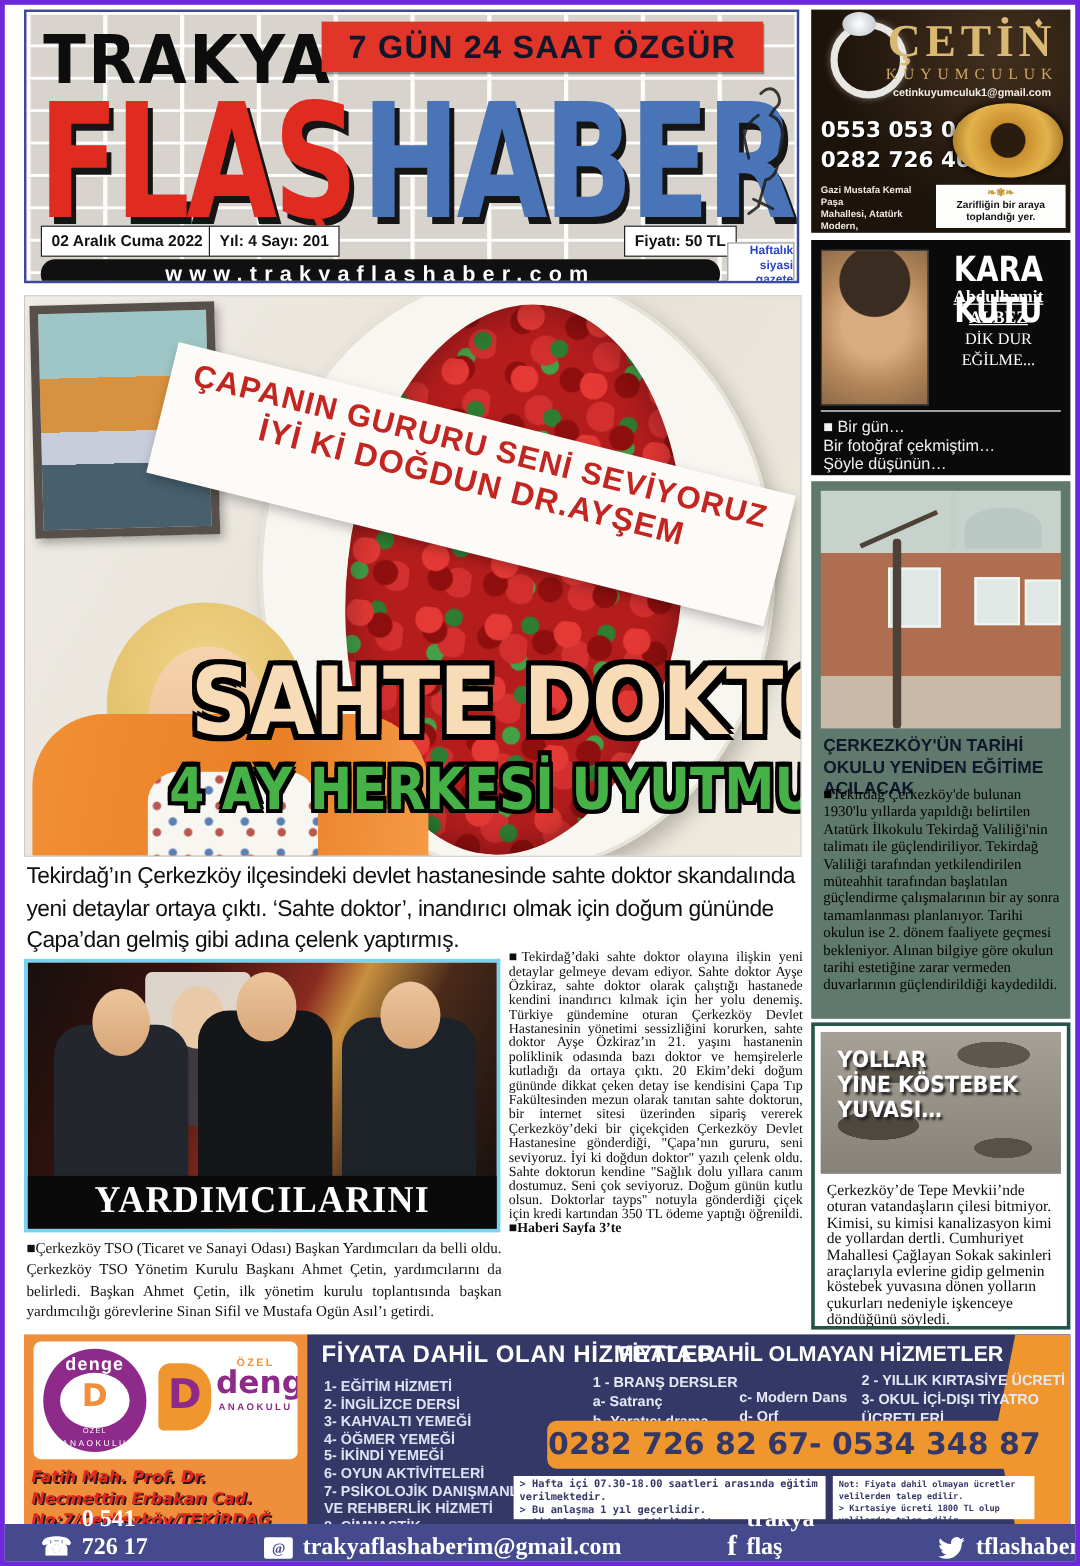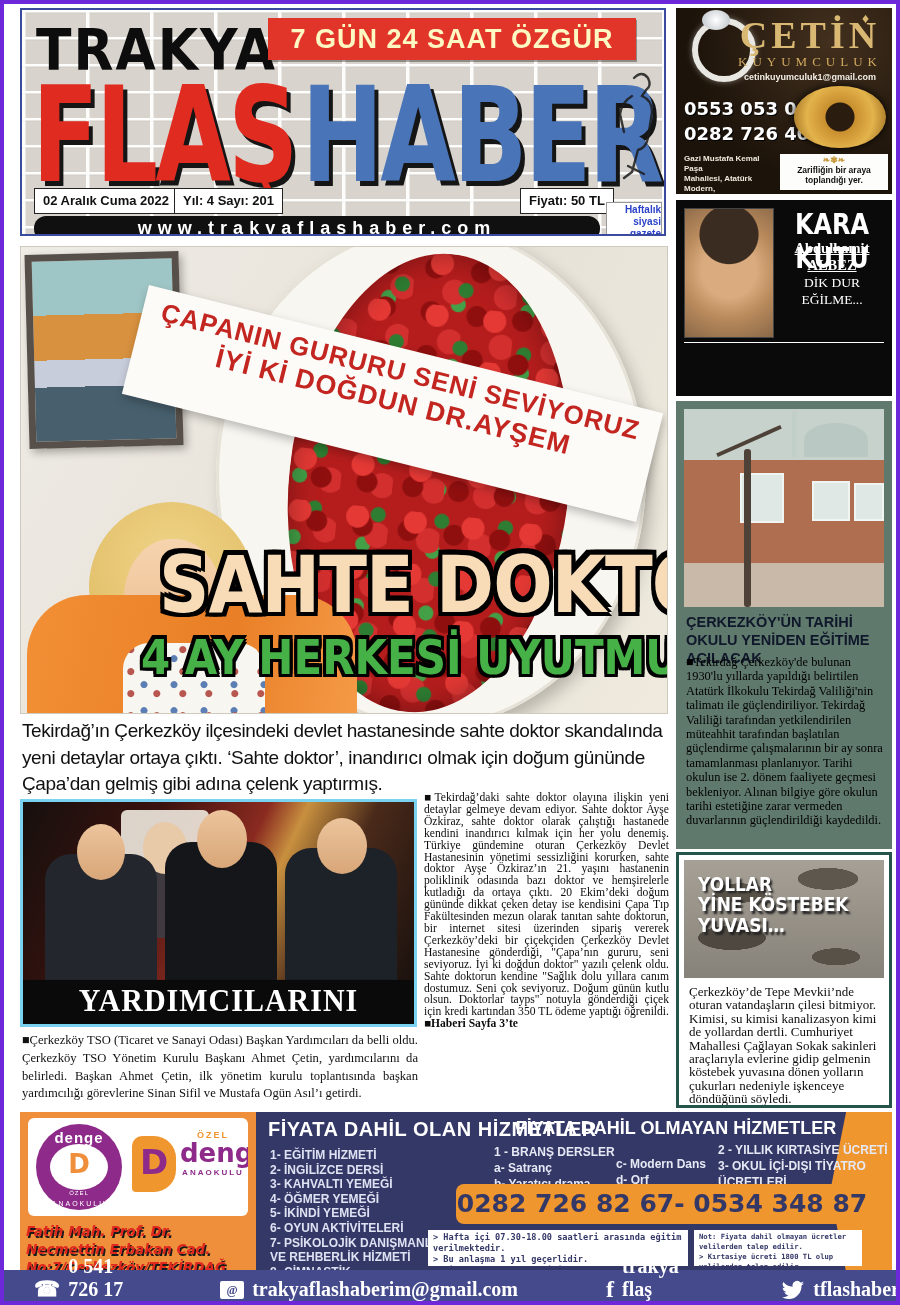--- a/index.html
+++ b/index.html
@@ -7,21 +7,21 @@
   .abs{position:absolute;}
 
   
   .mast{left:16px;top:4px;width:646px;height:228px;border:2px solid #3a4b9e;box-sizing:border-box;
     background-color:#d8d4cd;
     background-image:linear-gradient(rgba(255,255,255,.95) 2px,rgba(0,0,0,.04) 3px,transparent 4px),
       linear-gradient(90deg,rgba(255,255,255,.95) 3px,transparent 4px);
     background-size:100% 27px,64px 100%;overflow:hidden;}
   .trakya{left:14px;top:8px;font-size:52px;font-weight:bold;color:#0d0d0d;font-family:"DejaVu Sans",sans-serif;
     transform:scaleY(1.08);transform-origin:left top;letter-spacing:2px;}
-  .kicker{left:246px;top:8px;width:368px;height:42px;background:#e2352a;color:#fef9c3;font-weight:bold;
+  .kicker{left:246px;top:8px;width:368px;height:42px;background:#e2352a;color:#0f172a;font-weight:bold;
     font-size:27px;text-align:center;line-height:42px;letter-spacing:1px;box-shadow:1px 2px 0 rgba(0,0,0,.35);}
   .bigtitle{left:10px;top:48px;white-space:nowrap;font-family:"DejaVu Sans",sans-serif;font-weight:bold;
     font-size:96px;transform:scale(1.02,1.38);transform-origin:left top;letter-spacing:-3px;}
   .bigtitle .red{color:#e02b20;text-shadow:4px 4px 0 #151515;}
   .bigtitle .blue{color:#4a74b8;text-shadow:4px 4px 0 #151515;margin-left:6px;}
   .datebox{top:178px;height:24px;background:#fff;border:1px solid #222;font-size:13px;font-weight:bold;
     line-height:24px;padding:0 8px;color:#111;}
   .urlbar{left:12px;top:206px;width:566px;height:25px;background:#101010;border-radius:12px;color:#fff;
     font-weight:bold;font-size:18px;letter-spacing:6px;text-align:center;line-height:25px;}
   .weekly{left:584px;top:192px;width:54px;height:39px;background:#fff;border:1px solid #999;color:#2a41c8;
@@ -228,20 +228,29 @@
       <div>Zarifliğin bir araya toplandığı yer.</div>
     </div>
   </div>
 
   <div class="abs karakutu">
     <div class="abs kk-photo"></div>
     <div class="abs kk-title">KARA KUTU</div>
     <div class="abs kk-author">Abdulhamit ALBEZ</div>
     <div class="abs kk-head">DİK DUR EĞİLME...</div>
     <div class="abs kk-rule"></div>
+    <div class="abs kk-teaser">
+      <div>■   Bir gün…</div>
+      <div>Bir fotoğraf çekmiştim…</div>
+      <div>Şöyle düşünün…</div>
+      <div style="display:flex;justify-content:space-between;">
+          <span>Yoğun bir trafik…</span>
+          <span class="kk-more" style="position:static;">Yazısı 4’TE</span>
+        </div>
+    </div>
   </div>
 
   <div class="abs photo-main">
     <div class="abs venice"></div>
     <div class="abs wreath-back"></div>
     <div class="abs wreath"></div>
     <div class="abs ribbon">
       <div class="r1">ÇAPANIN GURURU SENİ SEVİYORUZ</div>
       <div class="r2">İYİ Kİ DOĞDUN DR.AYŞEM</div>
     </div>

